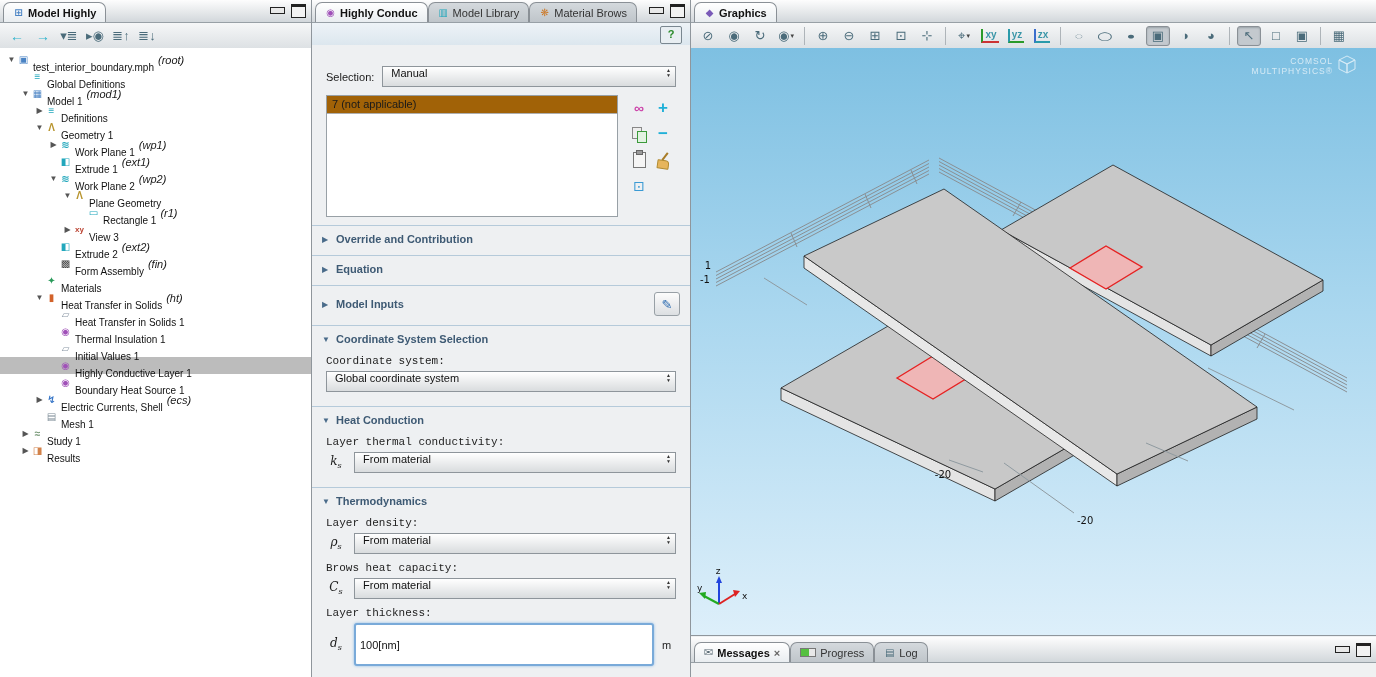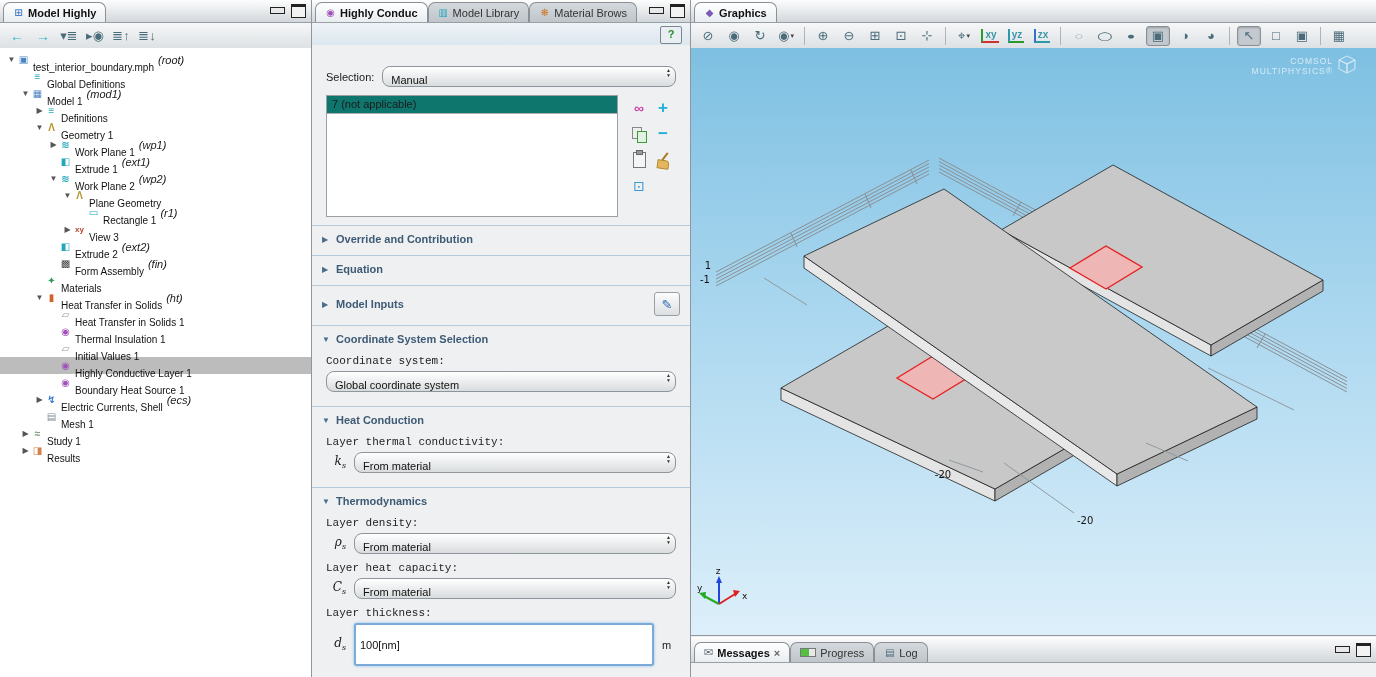--- a/index.html
+++ b/index.html
@@ -45,32 +45,32 @@
   #settings-body{position:absolute;top:46px;bottom:0;left:0;right:0;background:#eef0f2;overflow:hidden;}
   .helpstrip{height:23px;background:linear-gradient(#eef3f7,#dbe6ee);border-bottom:1px solid #c2cdd6;
     display:flex;justify-content:flex-end;align-items:center;padding-right:8px;}
   .helpbtn{width:20px;height:16px;border:1px solid #7a8790;border-radius:2px;background:#e8eef2;
     color:#2a8a2a;font-weight:bold;font-size:11px;text-align:center;line-height:15px;}
   .section{border-top:1px solid #b5cada;margin-top:6px;padding:5px 0 2px 0;}
   .sechead{display:flex;align-items:center;gap:6px;padding-left:10px;height:16px;}
   .sechead .disc{font-size:8px;color:#4a6b8a;width:8px;}
   .sechead .stitle{font-weight:bold;color:#3e5a74;font-size:11px;}
   .fieldlabel{margin:8px 0 4px 14px;color:#222;font-family:Liberation Mono, monospace;}
-  .dropdown{position:relative;height:19px;border:1px solid #8e959b;border-radius:8px;
-    background:linear-gradient(#ffffff,#d9dcde);display:flex;align-items:flex-end;
+  .dropdown{position:relative;height:19px;border:1px solid #8e959b;border-radius:0;
+    background:linear-gradient(#ffffff,#d9dcde);display:flex;align-items:flex-start;
     padding:0 18px 0 8px;color:#111;}
   .dropdown .stepper{position:absolute;right:4px;top:1px;font-size:5px;line-height:5px;
     color:#333;text-align:center;}
   .symrow{display:flex;align-items:center;margin:0 14px 6px 14px;gap:8px;}
-  .sym{width:20px;font-family:"DejaVu Serif",serif;font-style:italic;font-size:12px;text-align:right;}
+  .sym{width:20px;font-family:"DejaVu Serif",serif;font-style:italic;font-size:12px;text-align:center;}
   .sym sub{font-size:8px;}
   .grow{flex:1;}
   .listbox{flex:1;height:120px;background:#fff;border:1px solid #98a0a6;margin-left:14px;overflow:hidden;}
   .listrow{height:17px;line-height:17px;padding-left:5px;}
-  .listrow.sel{background:#0f766e;border-bottom:1px solid #aeaeae;}
+  .listrow.sel{background:#a16207;border-bottom:1px solid #aeaeae;}
   .tools{width:62px;display:grid;grid-template-columns:24px 24px;grid-auto-rows:26px;
     justify-content:center;align-items:center;justify-items:center;margin-left:2px;}
   .mini{width:18px;height:18px;display:flex;align-items:center;justify-content:center;font-size:13px;}
   .mini.glyph-plus,.mini.glyph-minus{color:#1fb0d8;font-weight:bold;font-size:17px;}
   .mini.glyph-link{color:#cc44aa;font-size:14px;font-weight:bold;}
   .mini.glyph-zoom{color:#3a9ad4;font-size:14px;}
   .mini-copy{position:relative;width:15px;height:15px;}
   .mini-copy::before{content:"";position:absolute;left:0;top:0;width:8px;height:10px;
     border:1px solid #888;background:#eee;}
   .mini-copy::after{content:"";position:absolute;left:5px;top:4px;width:8px;height:10px;
@@ -358,21 +358,21 @@
         <span class="stitle">Thermodynamics</span>
       </div>
       <div class="fieldlabel">Layer density:</div>
       <div class="symrow">
         <span class="sym"><span>ρ</span><sub>s</sub></span>
         <div class="dropdown grow">
           <span>From material</span>
           <span class="stepper">▲<br>▼</span>
         </div>
       </div>
-      <div class="fieldlabel">Layer heat capacity:</div>
+      <div class="fieldlabel">Brows heat capacity:</div>
       <div class="symrow">
         <span class="sym"><span>C</span><sub>s</sub></span>
         <div class="dropdown grow">
           <span>From material</span>
           <span class="stepper">▲<br>▼</span>
         </div>
       </div>
       <div class="fieldlabel">Layer thickness:</div>
       <div class="symrow">
         <span class="sym"><span>d</span><sub>s</sub></span>

